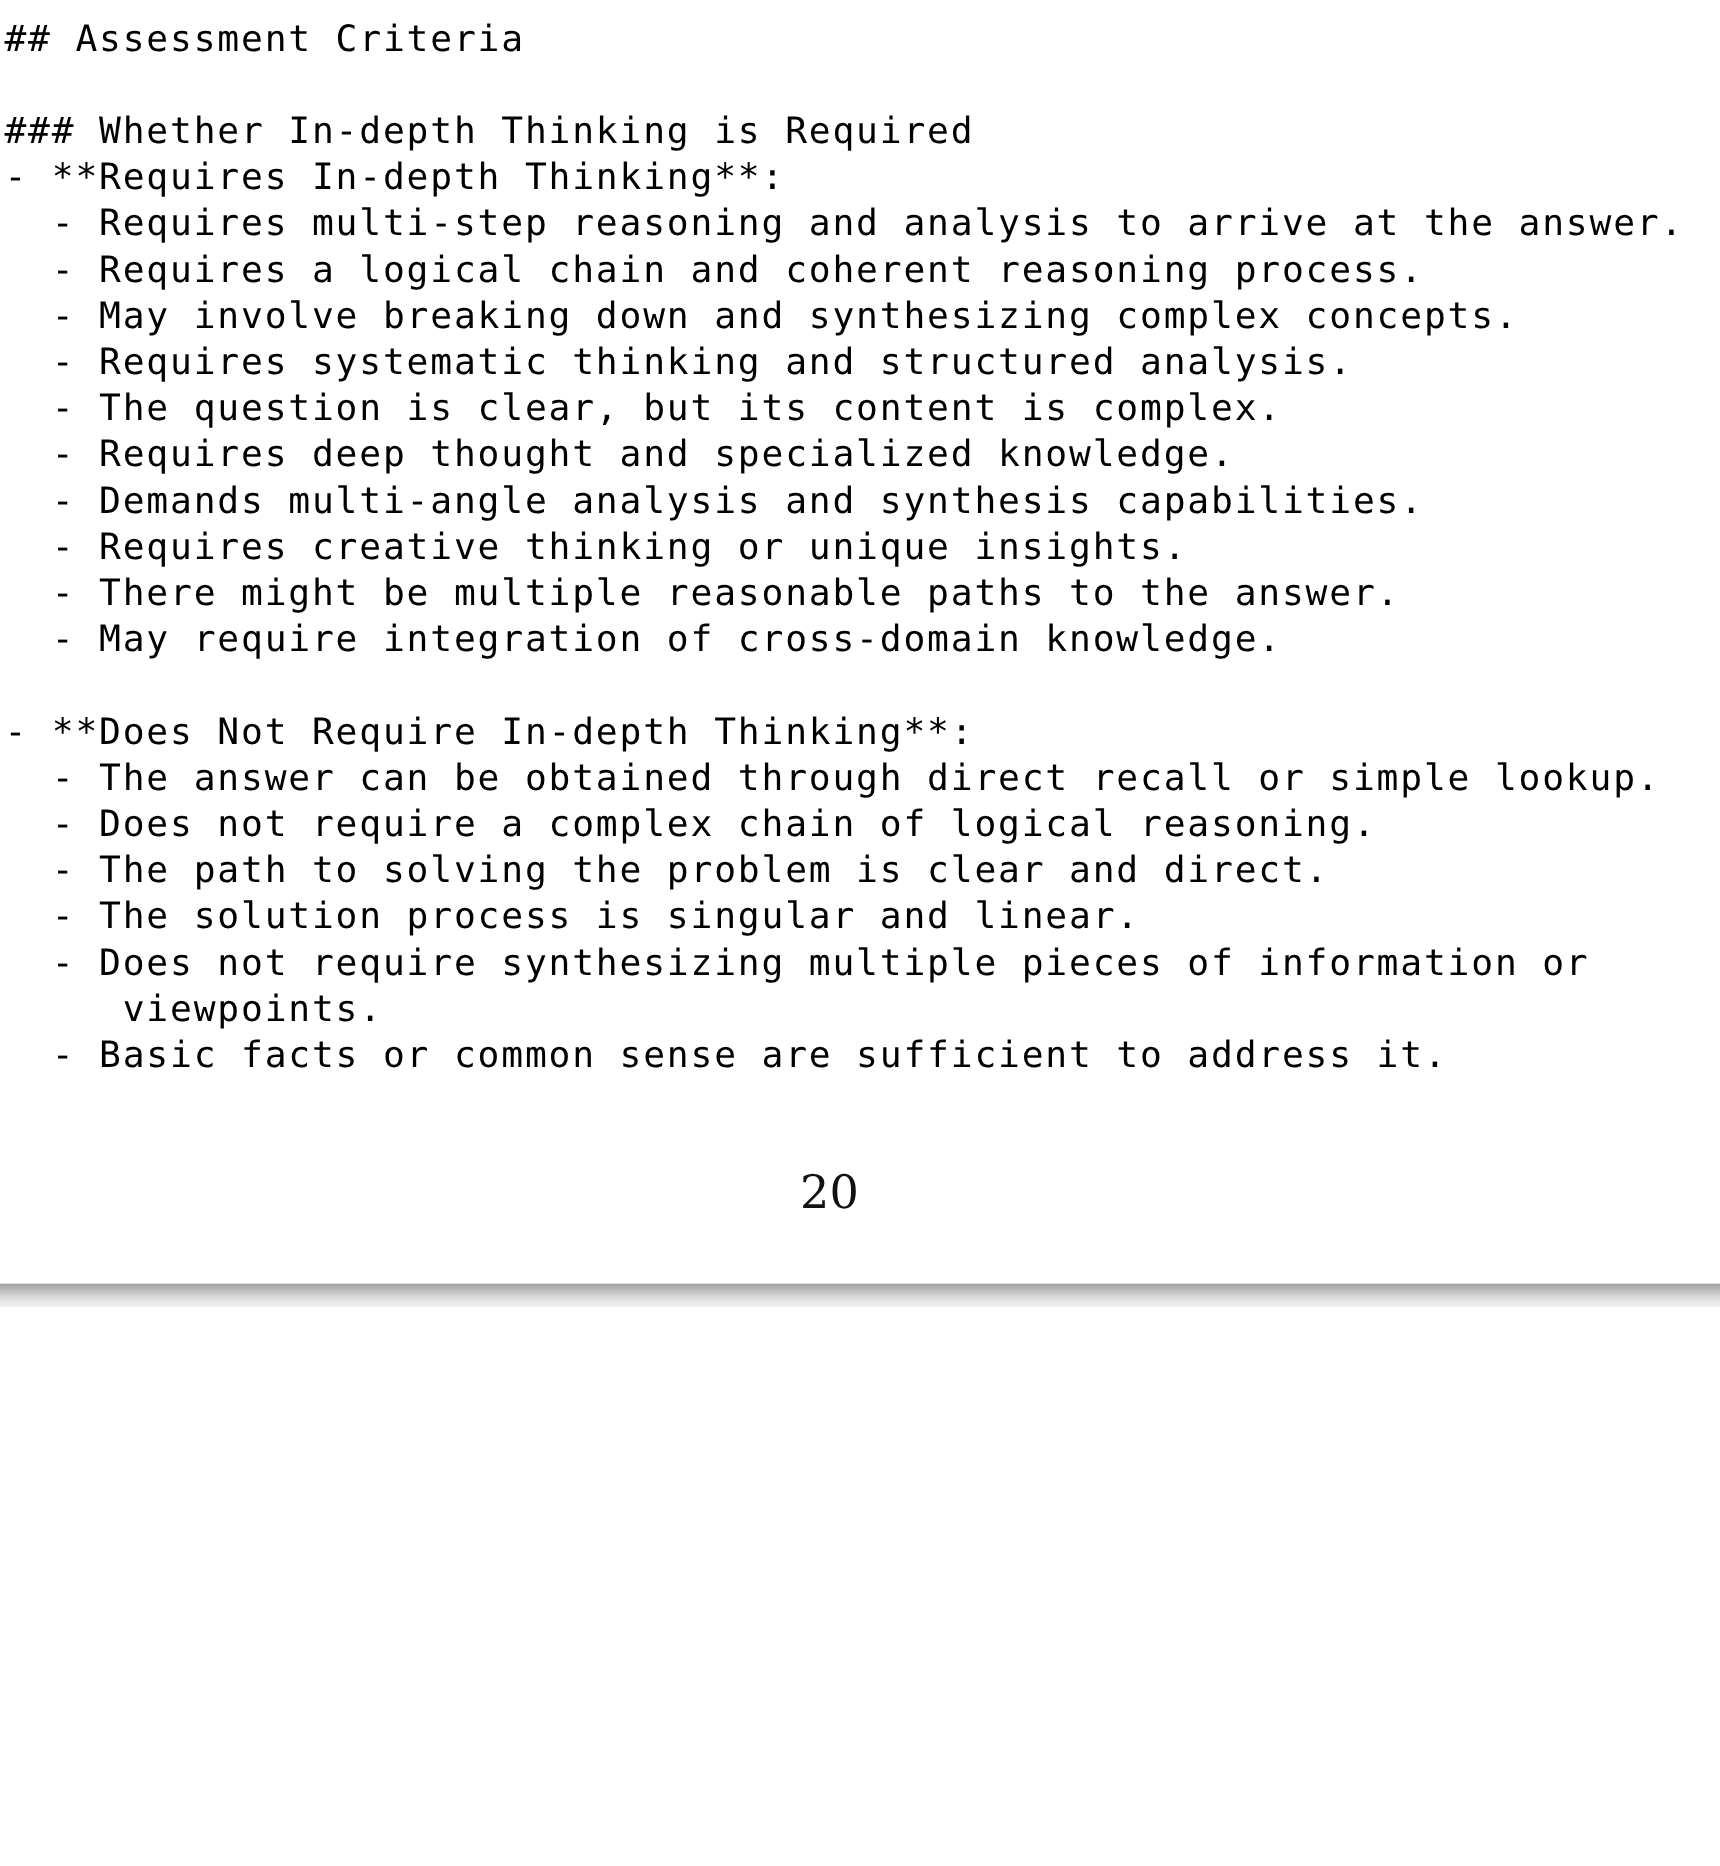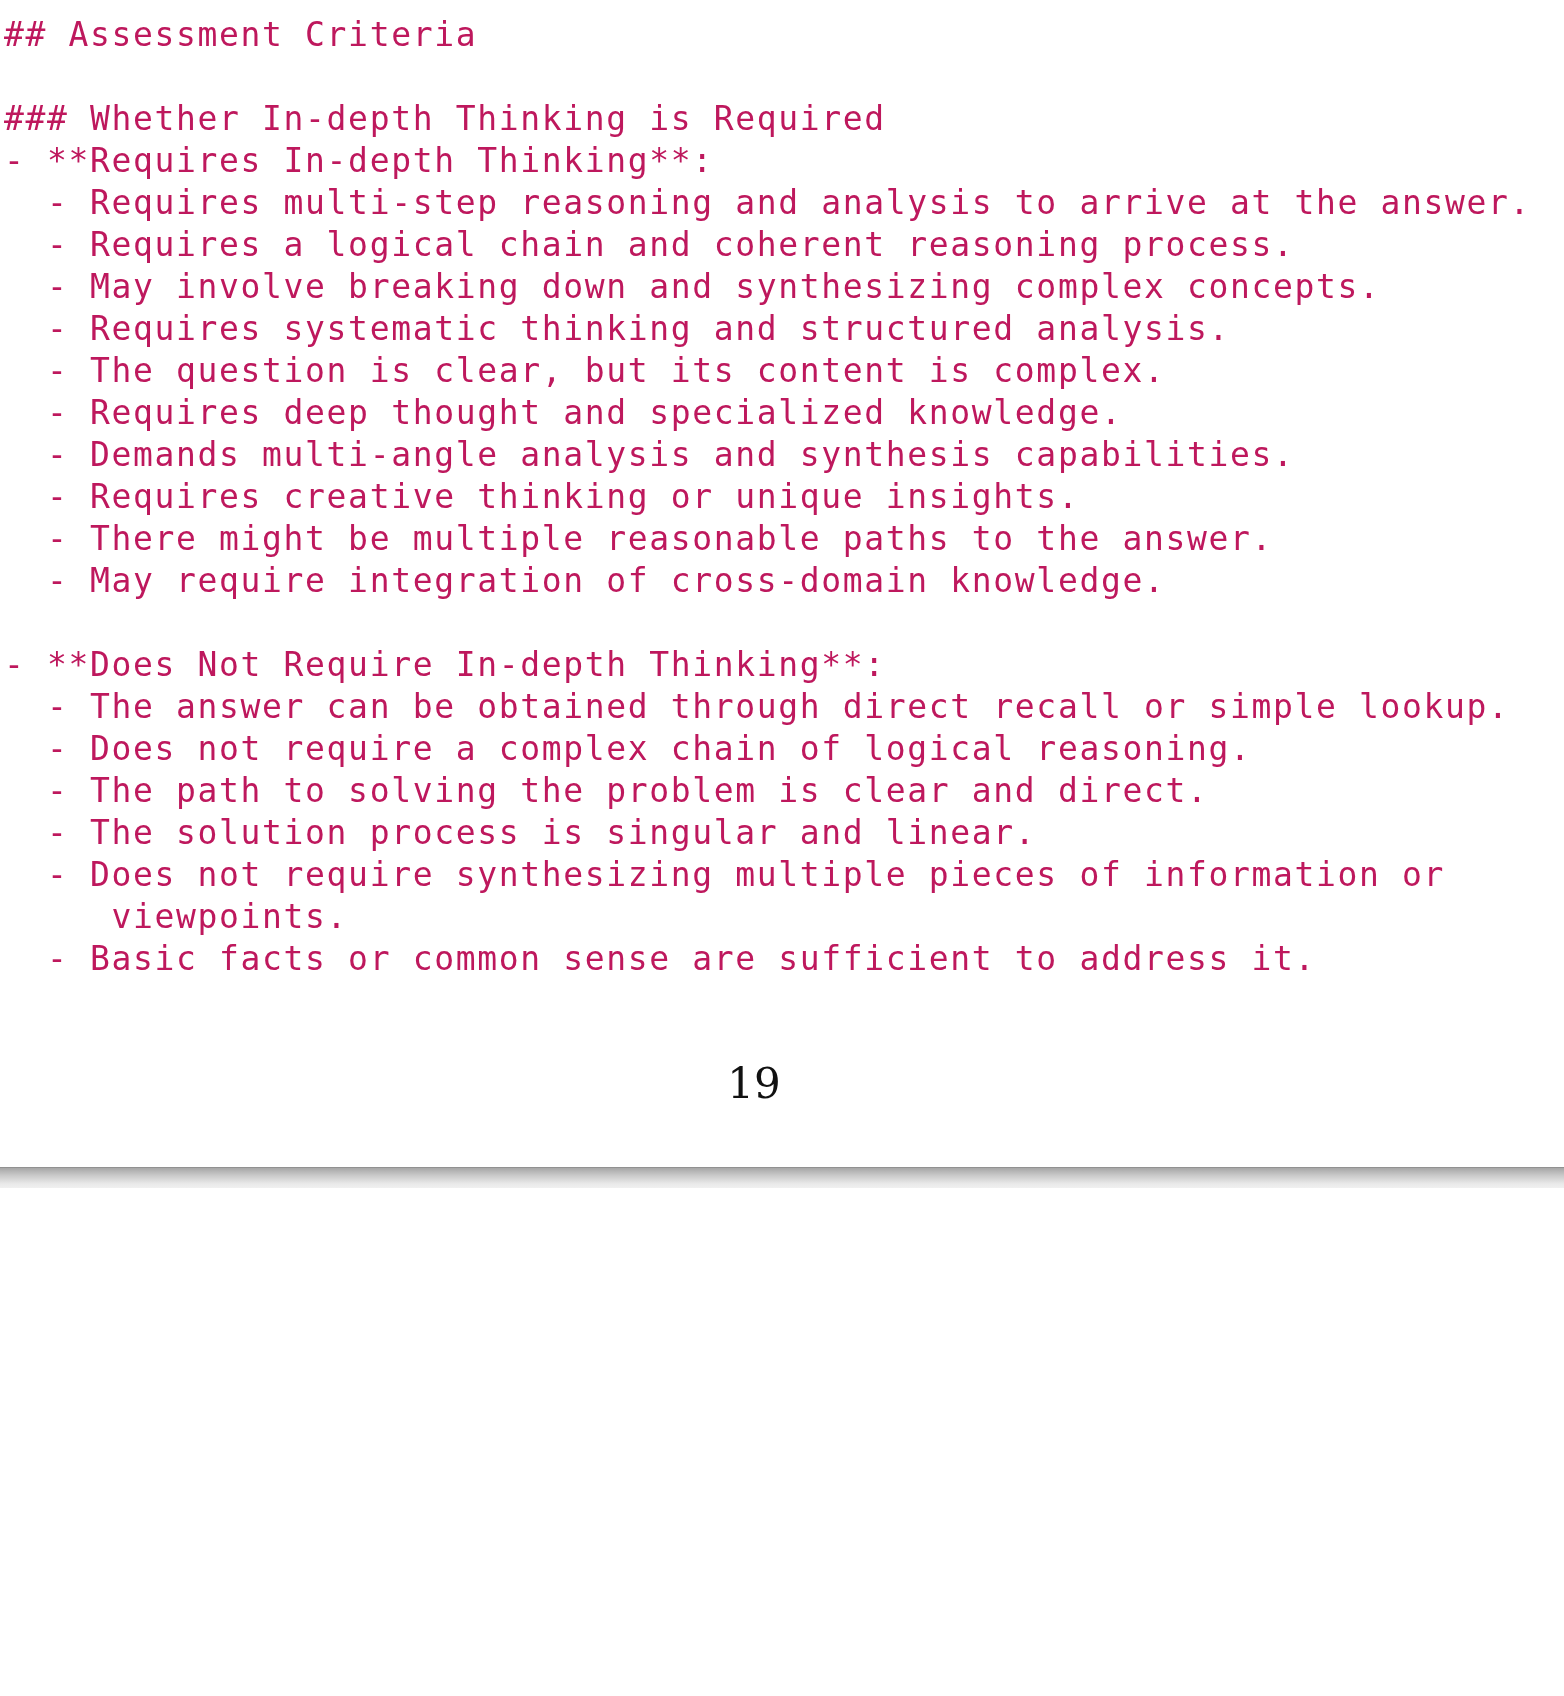--- a/index.html
+++ b/index.html
@@ -21,21 +21,21 @@
   .page-b { top: 1188px; height: 508px; }
   .mono-text {
     position: absolute;
     margin: 0;
     left: 4px;
     font-family: "DejaVu Sans Mono", "Liberation Mono", monospace;
     font-size: 33px;
     line-height: 42px;
     letter-spacing: 1.64px;
     white-space: pre;
-    color: #be185d;
+    color: #000000;
   }
   .text-p19 { top: 14px; }
   .pagenum {
     position: absolute;
     top: 1060px;
     left: 554px;
     width: 400px;
     text-align: center;
     font-family: "DejaVu Serif", "Liberation Serif", serif;
     font-size: 42px;
@@ -74,21 +74,21 @@
   - May require integration of cross-domain knowledge.
 
 - **Does Not Require In-depth Thinking**:
   - The answer can be obtained through direct recall or simple lookup.
   - Does not require a complex chain of logical reasoning.
   - The path to solving the problem is clear and direct.
   - The solution process is singular and linear.
   - Does not require synthesizing multiple pieces of information or
      viewpoints.
   - Basic facts or common sense are sufficient to address it.</pre>
-    <div class="pagenum">19</div>
+    <div class="pagenum">20</div>
   </section>
 
   <div class="page-gap"></div>
 
   <section class="page page-b">
     
   </section>
 
 </div>
 

